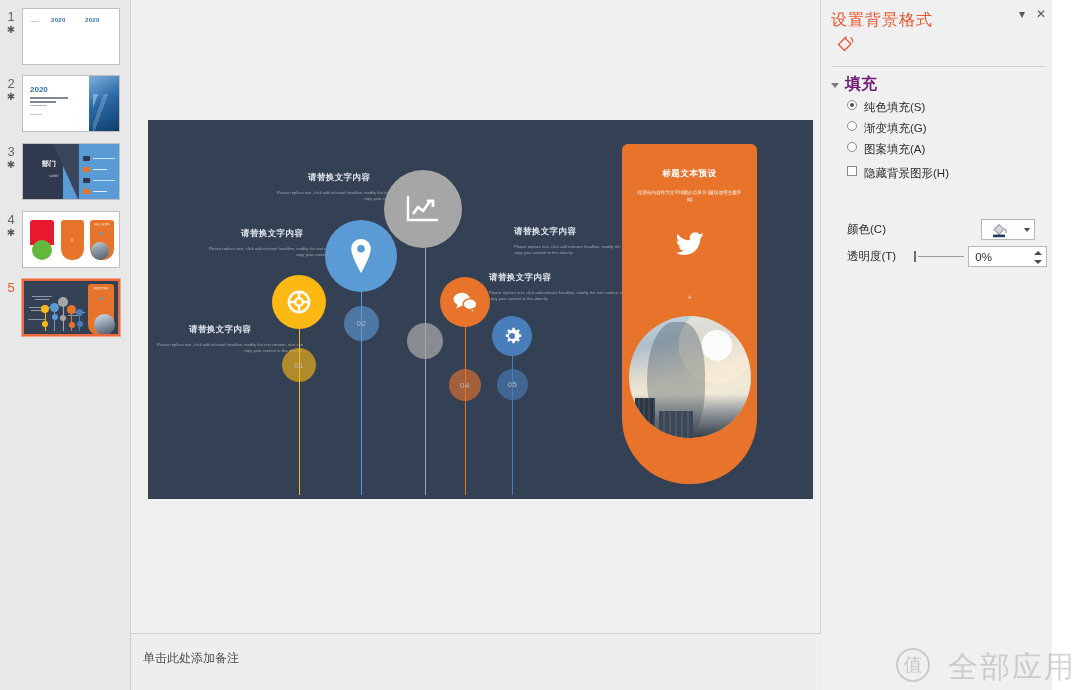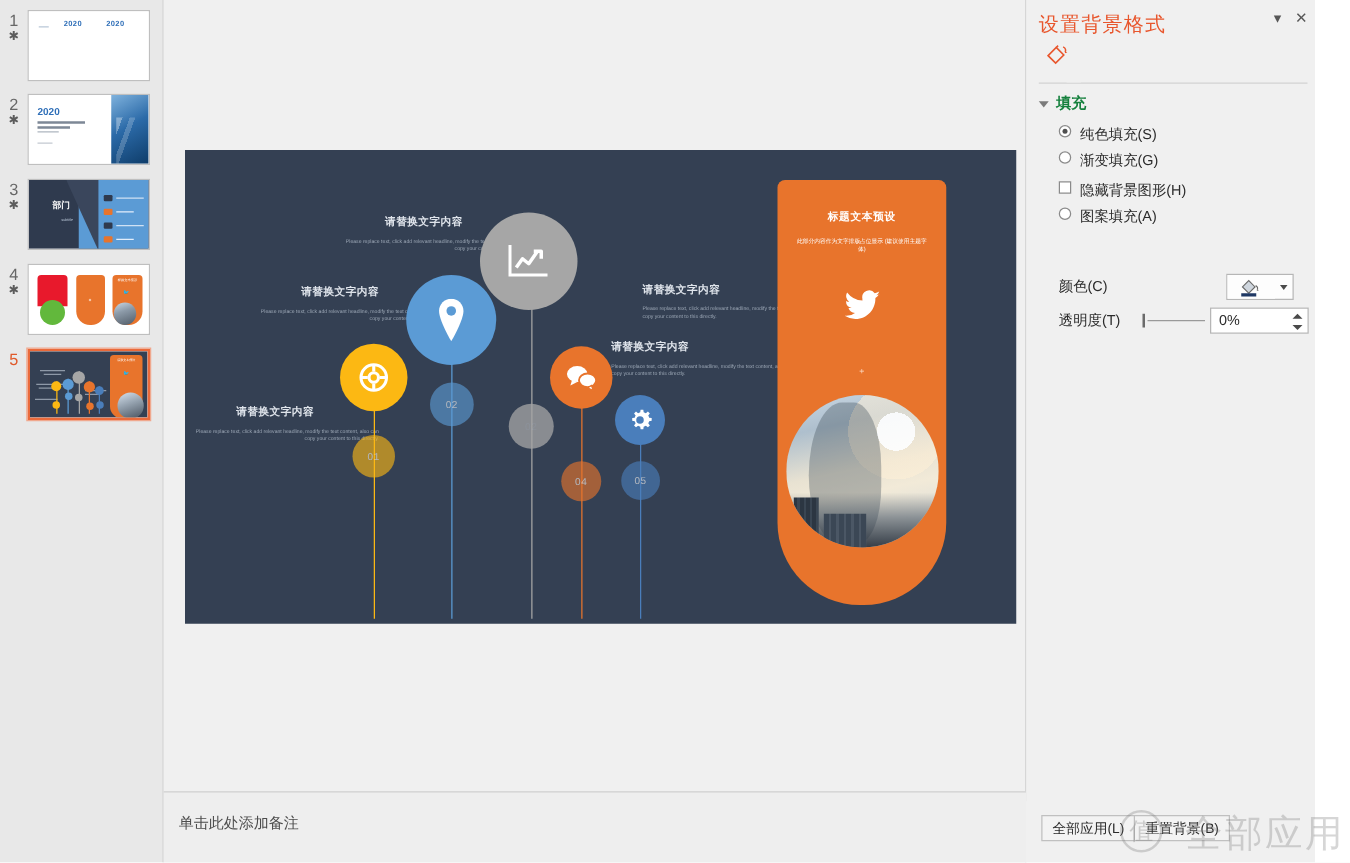--- a/index.html
+++ b/index.html
@@ -212,21 +212,21 @@
   .rp-divider { position:absolute; left:10px; right:6px; top:66px; height:1px; background:#d2d2d2; }
   .rp-caret-up {
     position:absolute; left:32px; top:61px; width:0;height:0;
     border-left:6px solid transparent;border-right:6px solid transparent;
     border-bottom:5px solid #f0f0f0;
   }
   .sec {
     position:absolute; left:10px; top:74px; display:flex; align-items:center; gap:6px;
   }
   .sec-tri { width:0;height:0;border-left:4px solid transparent;border-right:4px solid transparent;border-top:5px solid #7b7b7b; margin-top:2px;}
-  .sec-lbl { font-size:12px; color:#15803d; font-weight:bold;text-align:center; }
+  .sec-lbl { font-size:16px; color:#701a75; font-weight:bold;text-align:center; }
 
   .opts { position:absolute; left:26px; top:100px; width:200px; }
   .opt { display:flex; align-items:flex-start; gap:7px; height:21px; }
   .radio {
     width:10px;height:10px;border-radius:50%;
     border:1px solid #8a8a8a; background:#fff; position:relative; flex:0 0 10px;
   }
   .radio.on::after {
     content:""; position:absolute; left:2px; top:2px; width:4px;height:4px;
     border-radius:50%; background:#4f4f4f;
@@ -570,27 +570,27 @@
 
     <div class="opts">
       <div class="opt">
         <span class="radio on"></span>
         <span class="opt-lbl">纯色填充(S)</span>
       </div>
       <div class="opt">
         <span class="radio"></span>
         <span class="opt-lbl">渐变填充(G)</span>
       </div>
+      <div class="opt">
+        <span class="radio"></span>
+        <span class="opt-lbl">图案填充(A)</span>
+      </div>
       <div class="opt" style="margin-top:3px;">
         <span class="cbx"></span>
         <span class="opt-lbl">隐藏背景图形(H)</span>
-      </div>
-      <div class="opt">
-        <span class="radio"></span>
-        <span class="opt-lbl">图案填充(A)</span>
       </div>
     </div>
 
     <div class="field-row" style="top:219px;">
       <div class="field-lbl">颜色(C)</div>
       <div style="margin-left:68px; display:flex; align-items:center; border:1px solid #b6b6b6; background:#fdfdfd;">
         <div class="color-btn" style="border:0;">
           <svg width="20" height="16" viewBox="0 0 20 16">
             <path d="M3 7.5L8 2.5l5 5-5 5z" fill="#cfd6de" stroke="#6a6a6a" stroke-width=".9"></path>
             <path d="M13.5 6.5c1.6.8 2 2 1.2 3.2" fill="none" stroke="#6a6a6a" stroke-width=".9"></path>
@@ -612,23 +612,17 @@
       </div>
       <div class="spin">
         <input type="text" value="0%" style="">
         <div class="spin-btns">
           <span class="sp-up"></span>
           <span class="sp-dn"></span>
         </div>
       </div>
     </div>
 
-    <div class="rp-footer">
-      <div class="foot-btns">
-        <div class="foot-btn">全部应用(L)</div>
-        <div class="foot-btn">重置背景(B)</div>
-      </div>
-    </div>
   </div>
 
   <div class="wm-ring">值</div>
   <div class="wm">全部应用</div>
 </div>
 
 </body></html>

